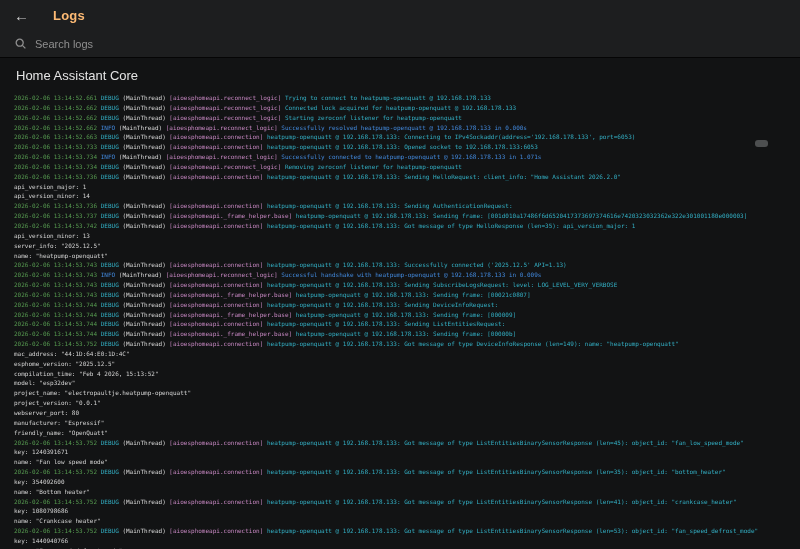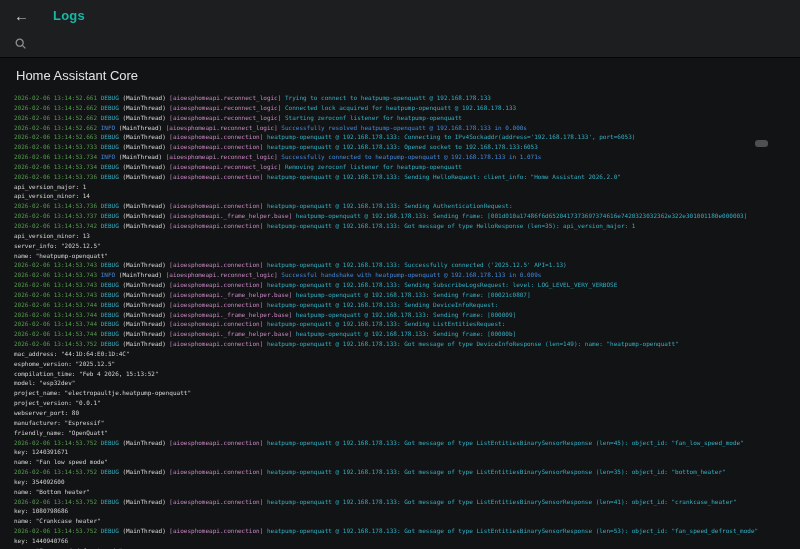--- a/index.html
+++ b/index.html
@@ -1,19 +1,19 @@
 <!DOCTYPE html>
 <html style="--green: #569a50; --cyan: #33afc4; --blue: #4289dd; --magenta: #c586c0;"><head>
 <meta charset="utf-8">
 <style>
   * { margin:0; padding:0; box-sizing:border-box; }
   html,body { width:800px; height:549px; overflow:hidden; background:#121314; font-family:"Liberation Sans", sans-serif; }
   .app-header { height:30px; background:#1d1e1f; display:flex; align-items:center; padding:0 14px; gap:13px; }
   .back-btn { background:none; border:none; color:#cfcfcf; font-size:15px; line-height:1; cursor:pointer; padding:0; }
-  .title { color:#14b8a6; font-size:13px; font-weight:700; letter-spacing:.2px;padding-left:11px; }
+  .title { color:#fdba74; font-size:13px; font-weight:700; letter-spacing:.2px;padding-left:11px; }
   .search-row { height:28px; background:#1d1e1f; display:flex; align-items:center; padding:0 14px; gap:8px; border-bottom:1px solid #050505; }
   .search-icon { display:flex; align-items:center; }
   .search-input { flex:1; background:transparent; border:none; outline:none; color:#c8c8c8; font-size:11px; font-family:"Liberation Sans", sans-serif; }
   .search-input::placeholder { color:#8f8f8f; }
   main { position:relative; padding:8px 14px 0 14px; }
   .section-title { color:#e4e4e4; font-size:13px; font-weight:400; margin:2px 0 10px 2px; }
   .log { font-family:"DejaVu Sans Mono","Liberation Mono",monospace; font-size:6px; line-height:9.85px; color:#d2d2d2; white-space:pre; overflow:hidden; }
   .log-line { white-space:pre; }
   .ts { color:var(--green,#569a50); }
   .lvl.debug { color:var(--cyan,#33afc4); }
@@ -33,19 +33,20 @@
   <span class="title">Logs</span>
 </header>
 
 <div class="search-row">
   <span class="search-icon">
     <svg width="13" height="13" viewBox="0 0 24 24" fill="none" stroke="#8f8f8f" stroke-width="2.4">
       <circle cx="10.5" cy="10.5" r="6.5"></circle>
       <line x1="15.5" y1="15.5" x2="21" y2="21"></line>
     </svg>
   </span>
+  <input class="search-input" type="text" placeholder="Search logs" style="">
 </div>
 
 <main>
   <h2 class="section-title">Home Assistant Core</h2>
   <div class="log"><div class="log-line"><span class="ts">2026-02-06 13:14:52.661 </span><span class="lvl debug">DEBUG </span><span class="thread">(MainThread) </span><span class="logger">[aioesphomeapi.reconnect_logic] </span><span class="msg debug">Trying to connect to heatpump-openquatt @ 192.168.178.133</span></div><div class="log-line"><span class="ts">2026-02-06 13:14:52.662 </span><span class="lvl debug">DEBUG </span><span class="thread">(MainThread) </span><span class="logger">[aioesphomeapi.reconnect_logic] </span><span class="msg debug">Connected lock acquired for heatpump-openquatt @ 192.168.178.133</span></div><div class="log-line"><span class="ts">2026-02-06 13:14:52.662 </span><span class="lvl debug">DEBUG </span><span class="thread">(MainThread) </span><span class="logger">[aioesphomeapi.reconnect_logic] </span><span class="msg debug">Starting zeroconf listener for heatpump-openquatt</span></div><div class="log-line"><span class="ts">2026-02-06 13:14:52.662 </span><span class="lvl info">INFO </span><span class="thread">(MainThread) </span><span class="logger">[aioesphomeapi.reconnect_logic] </span><span class="msg info">Successfully resolved heatpump-openquatt @ 192.168.178.133 in 0.000s</span></div><div class="log-line"><span class="ts">2026-02-06 13:14:52.663 </span><span class="lvl debug">DEBUG </span><span class="thread">(MainThread) </span><span class="logger">[aioesphomeapi.connection] </span><span class="msg debug">heatpump-openquatt @ 192.168.178.133: Connecting to IPv4Sockaddr(address='192.168.178.133', port=6053)</span></div><div class="log-line"><span class="ts">2026-02-06 13:14:53.733 </span><span class="lvl debug">DEBUG </span><span class="thread">(MainThread) </span><span class="logger">[aioesphomeapi.connection] </span><span class="msg debug">heatpump-openquatt @ 192.168.178.133: Opened socket to 192.168.178.133:6053</span></div><div class="log-line"><span class="ts">2026-02-06 13:14:53.734 </span><span class="lvl info">INFO </span><span class="thread">(MainThread) </span><span class="logger">[aioesphomeapi.reconnect_logic] </span><span class="msg info">Successfully connected to heatpump-openquatt @ 192.168.178.133 in 1.071s</span></div><div class="log-line"><span class="ts">2026-02-06 13:14:53.734 </span><span class="lvl debug">DEBUG </span><span class="thread">(MainThread) </span><span class="logger">[aioesphomeapi.reconnect_logic] </span><span class="msg debug">Removing zeroconf listener for heatpump-openquatt</span></div><div class="log-line"><span class="ts">2026-02-06 13:14:53.736 </span><span class="lvl debug">DEBUG </span><span class="thread">(MainThread) </span><span class="logger">[aioesphomeapi.connection] </span><span class="msg debug">heatpump-openquatt @ 192.168.178.133: Sending HelloRequest: client_info: "Home Assistant 2026.2.0"</span></div><div class="log-line"><span class="cont">api_version_major: 1</span></div><div class="log-line"><span class="cont">api_version_minor: 14</span></div><div class="log-line"><span class="ts">2026-02-06 13:14:53.736 </span><span class="lvl debug">DEBUG </span><span class="thread">(MainThread) </span><span class="logger">[aioesphomeapi.connection] </span><span class="msg debug">heatpump-openquatt @ 192.168.178.133: Sending AuthenticationRequest:</span></div><div class="log-line"><span class="ts">2026-02-06 13:14:53.737 </span><span class="lvl debug">DEBUG </span><span class="thread">(MainThread) </span><span class="logger">[aioesphomeapi._frame_helper.base] </span><span class="msg debug">heatpump-openquatt @ 192.168.178.133: Sending frame: [001d010a17486f6d6520417373697374616e7420323032362e322e301001180e000003]</span></div><div class="log-line"><span class="ts">2026-02-06 13:14:53.742 </span><span class="lvl debug">DEBUG </span><span class="thread">(MainThread) </span><span class="logger">[aioesphomeapi.connection] </span><span class="msg debug">heatpump-openquatt @ 192.168.178.133: Got message of type HelloResponse (len=35): api_version_major: 1</span></div><div class="log-line"><span class="cont">api_version_minor: 13</span></div><div class="log-line"><span class="cont">server_info: "2025.12.5"</span></div><div class="log-line"><span class="cont">name: "heatpump-openquatt"</span></div><div class="log-line"><span class="ts">2026-02-06 13:14:53.743 </span><span class="lvl debug">DEBUG </span><span class="thread">(MainThread) </span><span class="logger">[aioesphomeapi.connection] </span><span class="msg debug">heatpump-openquatt @ 192.168.178.133: Successfully connected ('2025.12.5' API=1.13)</span></div><div class="log-line"><span class="ts">2026-02-06 13:14:53.743 </span><span class="lvl info">INFO </span><span class="thread">(MainThread) </span><span class="logger">[aioesphomeapi.reconnect_logic] </span><span class="msg info">Successful handshake with heatpump-openquatt @ 192.168.178.133 in 0.009s</span></div><div class="log-line"><span class="ts">2026-02-06 13:14:53.743 </span><span class="lvl debug">DEBUG </span><span class="thread">(MainThread) </span><span class="logger">[aioesphomeapi.connection] </span><span class="msg debug">heatpump-openquatt @ 192.168.178.133: Sending SubscribeLogsRequest: level: LOG_LEVEL_VERY_VERBOSE</span></div><div class="log-line"><span class="ts">2026-02-06 13:14:53.743 </span><span class="lvl debug">DEBUG </span><span class="thread">(MainThread) </span><span class="logger">[aioesphomeapi._frame_helper.base] </span><span class="msg debug">heatpump-openquatt @ 192.168.178.133: Sending frame: [00021c0807]</span></div><div class="log-line"><span class="ts">2026-02-06 13:14:53.744 </span><span class="lvl debug">DEBUG </span><span class="thread">(MainThread) </span><span class="logger">[aioesphomeapi.connection] </span><span class="msg debug">heatpump-openquatt @ 192.168.178.133: Sending DeviceInfoRequest:</span></div><div class="log-line"><span class="ts">2026-02-06 13:14:53.744 </span><span class="lvl debug">DEBUG </span><span class="thread">(MainThread) </span><span class="logger">[aioesphomeapi._frame_helper.base] </span><span class="msg debug">heatpump-openquatt @ 192.168.178.133: Sending frame: [000009]</span></div><div class="log-line"><span class="ts">2026-02-06 13:14:53.744 </span><span class="lvl debug">DEBUG </span><span class="thread">(MainThread) </span><span class="logger">[aioesphomeapi.connection] </span><span class="msg debug">heatpump-openquatt @ 192.168.178.133: Sending ListEntitiesRequest:</span></div><div class="log-line"><span class="ts">2026-02-06 13:14:53.744 </span><span class="lvl debug">DEBUG </span><span class="thread">(MainThread) </span><span class="logger">[aioesphomeapi._frame_helper.base] </span><span class="msg debug">heatpump-openquatt @ 192.168.178.133: Sending frame: [00000b]</span></div><div class="log-line"><span class="ts">2026-02-06 13:14:53.752 </span><span class="lvl debug">DEBUG </span><span class="thread">(MainThread) </span><span class="logger">[aioesphomeapi.connection] </span><span class="msg debug">heatpump-openquatt @ 192.168.178.133: Got message of type DeviceInfoResponse (len=149): name: "heatpump-openquatt"</span></div><div class="log-line"><span class="cont">mac_address: "44:1D:64:E0:1D:4C"</span></div><div class="log-line"><span class="cont">esphome_version: "2025.12.5"</span></div><div class="log-line"><span class="cont">compilation_time: "Feb 4 2026, 15:13:52"</span></div><div class="log-line"><span class="cont">model: "esp32dev"</span></div><div class="log-line"><span class="cont">project_name: "electropaultje.heatpump-openquatt"</span></div><div class="log-line"><span class="cont">project_version: "0.0.1"</span></div><div class="log-line"><span class="cont">webserver_port: 80</span></div><div class="log-line"><span class="cont">manufacturer: "Espressif"</span></div><div class="log-line"><span class="cont">friendly_name: "OpenQuatt"</span></div><div class="log-line"><span class="ts">2026-02-06 13:14:53.752 </span><span class="lvl debug">DEBUG </span><span class="thread">(MainThread) </span><span class="logger">[aioesphomeapi.connection] </span><span class="msg debug">heatpump-openquatt @ 192.168.178.133: Got message of type ListEntitiesBinarySensorResponse (len=45): object_id: "fan_low_speed_mode"</span></div><div class="log-line"><span class="cont">key: 1240391671</span></div><div class="log-line"><span class="cont">name: "Fan low speed mode"</span></div><div class="log-line"><span class="ts">2026-02-06 13:14:53.752 </span><span class="lvl debug">DEBUG </span><span class="thread">(MainThread) </span><span class="logger">[aioesphomeapi.connection] </span><span class="msg debug">heatpump-openquatt @ 192.168.178.133: Got message of type ListEntitiesBinarySensorResponse (len=35): object_id: "bottom_heater"</span></div><div class="log-line"><span class="cont">key: 354092600</span></div><div class="log-line"><span class="cont">name: "Bottom heater"</span></div><div class="log-line"><span class="ts">2026-02-06 13:14:53.752 </span><span class="lvl debug">DEBUG </span><span class="thread">(MainThread) </span><span class="logger">[aioesphomeapi.connection] </span><span class="msg debug">heatpump-openquatt @ 192.168.178.133: Got message of type ListEntitiesBinarySensorResponse (len=41): object_id: "crankcase_heater"</span></div><div class="log-line"><span class="cont">key: 1080798686</span></div><div class="log-line"><span class="cont">name: "Crankcase heater"</span></div><div class="log-line"><span class="ts">2026-02-06 13:14:53.752 </span><span class="lvl debug">DEBUG </span><span class="thread">(MainThread) </span><span class="logger">[aioesphomeapi.connection] </span><span class="msg debug">heatpump-openquatt @ 192.168.178.133: Got message of type ListEntitiesBinarySensorResponse (len=53): object_id: "fan_speed_defrost_mode"</span></div><div class="log-line"><span class="cont">key: 1440940766</span></div><div class="log-line"><span class="cont">name: "Fan speed defrost mode"</span></div></div>
   <div class="scroll-thumb"></div>
 </main>
 
 </body></html>

